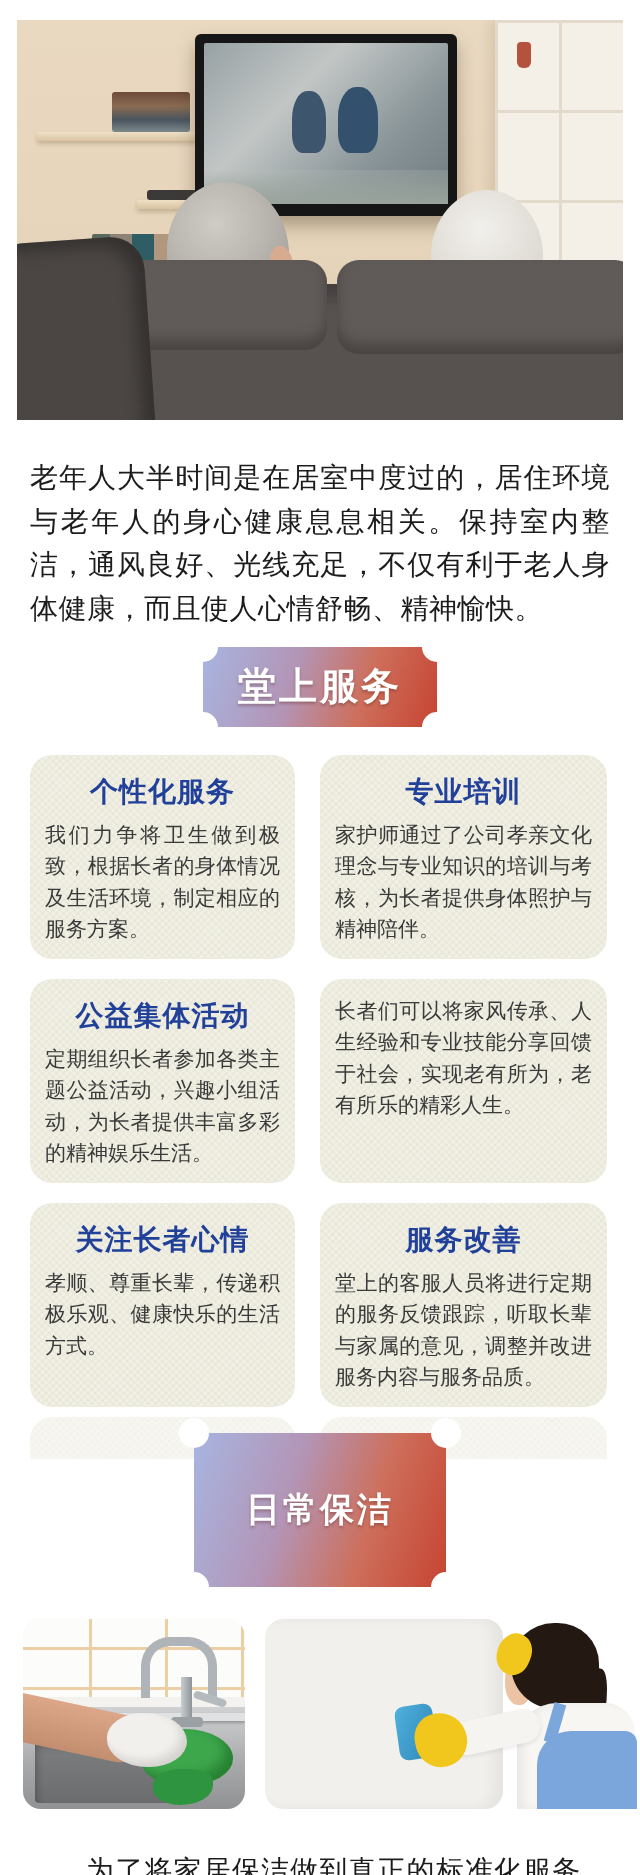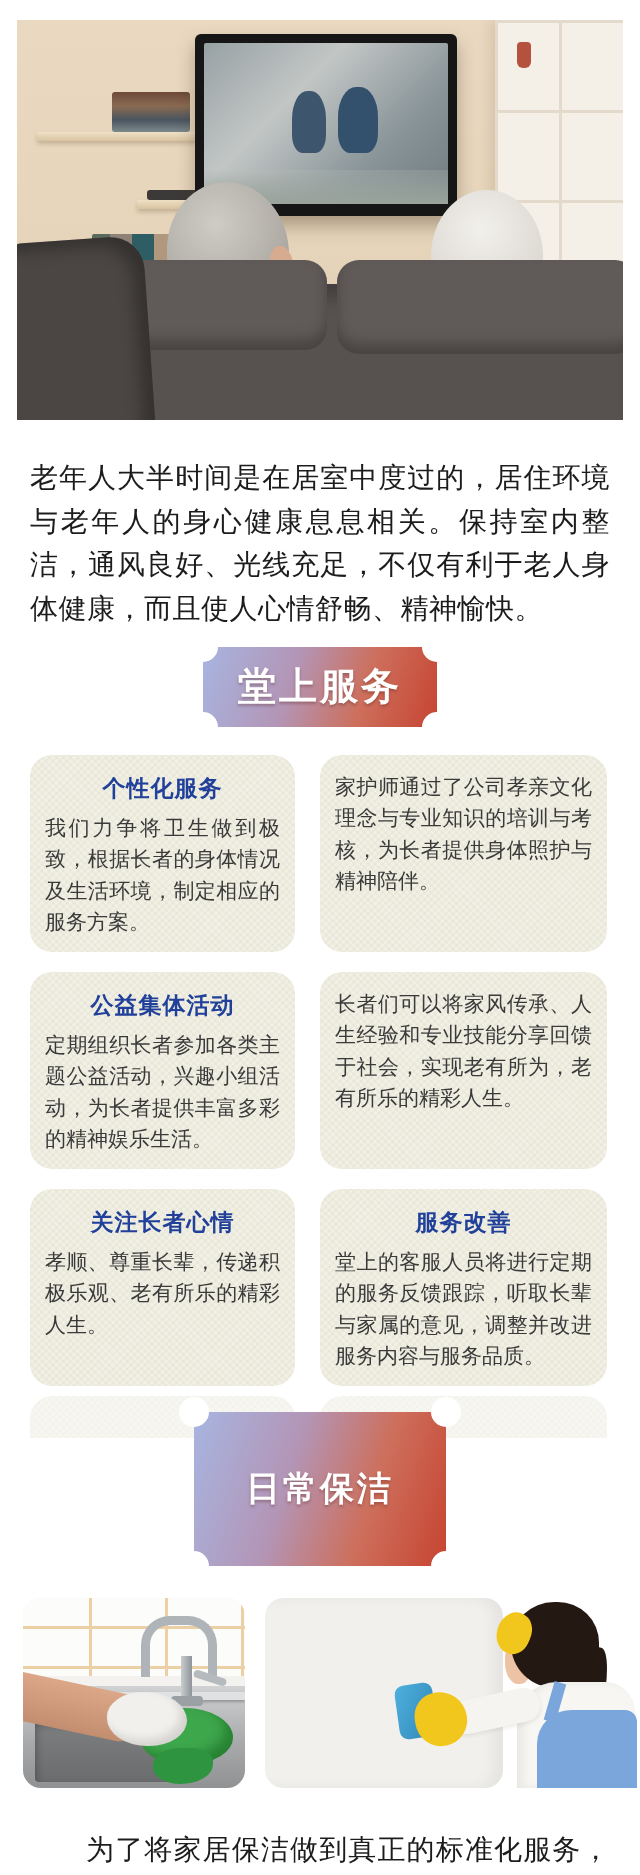--- a/index.html
+++ b/index.html
@@ -50,21 +50,21 @@
   .banner .notch{position:absolute;width:30px;height:30px;background:#fff;border-radius:50%;}
   .notch.tl{left:-15px;top:-15px;} .notch.tr{right:-15px;top:-15px;}
   .notch.bl{left:-15px;bottom:-15px;} .notch.br{right:-15px;bottom:-15px;}
   .banner-1{width:234px;height:80px;font-size:38px;}
   .banner-2{width:252px;height:154px;font-size:34px;line-height:1.35;margin-top:-26px;}
   
   .cards{display:grid;grid-template-columns:265px 1fr;gap:20px 25px;margin:28px 33px 0 30px;}
   .card{background-color:#f1f0e5;border-radius:22px;padding:16px 15px 14px;min-height:142px;
     background-image:repeating-linear-gradient(45deg,rgba(160,150,110,.06) 0 2px,transparent 2px 5px),
                      repeating-linear-gradient(-45deg,rgba(160,150,110,.06) 0 2px,transparent 2px 5px);}
-  .card h3{margin:2px 0 8px;text-align:center;font-size:23px;color:#21409a;font-weight:bold;letter-spacing:1px;}
+  .card h3{margin:2px 0 8px;text-align:center;font-size:28px;color:#21409a;font-weight:bold;letter-spacing:1px;}
   .card p{margin:0;font-size:21px;line-height:1.5;color:#3a3a3a;text-align:justify;}
   .cards.partial{margin-top:10px;}
   .cards.partial .card{min-height:42px;opacity:.5;border-radius:22px 22px 0 0;padding:0;}
   
   .photo-row{display:flex;gap:20px;margin:32px 0 0 23px;height:190px;}
   .clean-photo{position:relative;overflow:hidden;height:190px;}
   .clean-photo *{position:absolute;}
   .cp-left{width:222px;border-radius:18px;background:#f3f2ef;}
   .tiles{left:0;top:0;right:0;height:78px;background-color:#fcfcfa;
     background-image:linear-gradient(#eccfa4 3px,transparent 3px),linear-gradient(90deg,#eccfa4 3px,transparent 3px);
@@ -152,32 +152,33 @@
   <span class="notch br"></span>
   <span>堂上服务</span>
 </div>
 
 <div class="cards">
   <div class="card">
     <h3>个性化服务</h3>
     <p>我们力争将卫生做到极致，根据长者的身体情况及生活环境，制定相应的服务方案。</p>
   </div>
   <div class="card">
+    <h3>专业培训</h3>
     <p>家护师通过了公司孝亲文化理念与专业知识的培训与考核，为长者提供身体照护与精神陪伴。</p>
   </div>
   <div class="card">
     <h3>公益集体活动</h3>
     <p>定期组织长者参加各类主题公益活动，兴趣小组活动，为长者提供丰富多彩的精神娱乐生活。</p>
   </div>
   <div class="card">
     <p>长者们可以将家风传承、人生经验和专业技能分享回馈于社会，实现老有所为，老有所乐的精彩人生。</p>
   </div>
   <div class="card">
     <h3>关注长者心情</h3>
-    <p>孝顺、尊重长辈，传递积极乐观、老有所乐的精彩人生。</p>
+    <p>孝顺、尊重长辈，传递积极乐观、健康快乐的生活方式。</p>
   </div>
   <div class="card">
     <h3>服务改善</h3>
     <p>堂上的客服人员将进行定期的服务反馈跟踪，听取长辈与家属的意见，调整并改进服务内容与服务品质。</p>
   </div>
 </div>
 
 <div class="cards partial">
   <div class="card"></div>
   <div class="card"></div>

